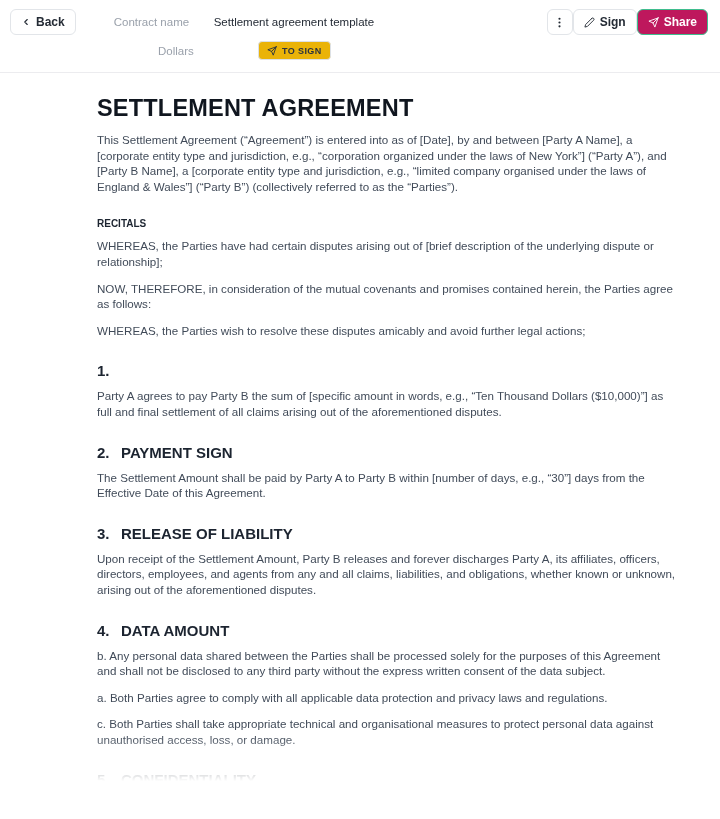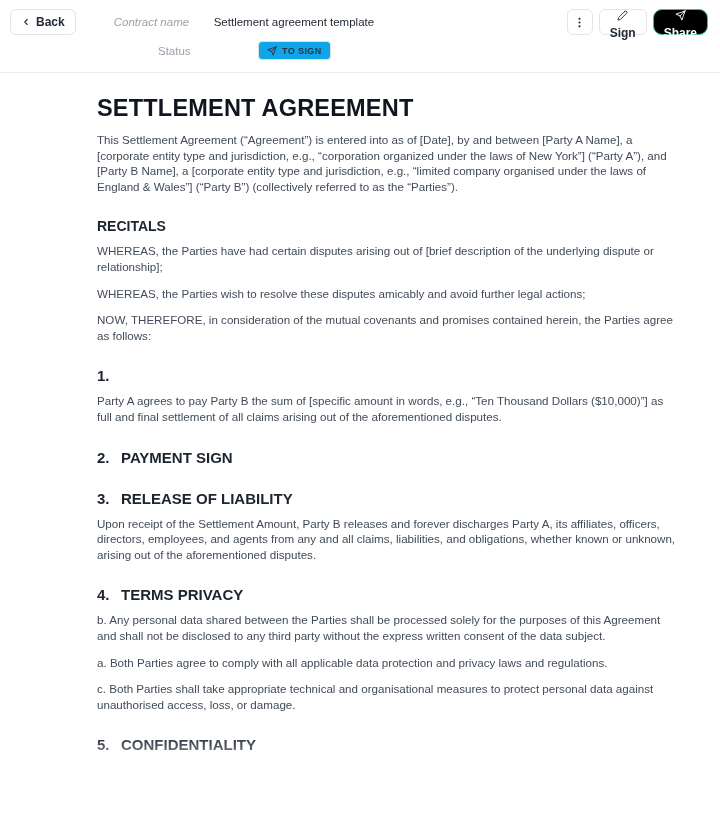--- a/index.html
+++ b/index.html
@@ -16,45 +16,45 @@
   header { padding: 9px 12px 12px 10px; border-bottom: 1px solid #ececef; background:#fff; }
   .row1 { display: flex; align-items: center; height: 26px; }
   .btn {
     display: inline-flex; align-items: center; gap: 5px;
     height: 26px; padding: 0 10px;
     background: #fff; border: 1px solid #e2e5e9; border-radius: 6px;
     font-family: Liberation Sans, sans-serif; font-size: 12px; font-weight: 600; color: #242b35;
     cursor: pointer; white-space: nowrap;
   }
   .btn.icon-only { width: 26px; padding: 0; justify-content: center; }
-  .btn.primary { background: #000000; border-color: #3fbd8e; color: #fff; border-radius: 9px; }
-  .ml6 { margin-left: 6px; flex-direction: column; }
+  .btn.primary { background: #be185d; border-color: #3fbd8e; color: #fff; }
+  .ml6 { margin-left: 0; }
   .field-label { font-size: 11.5px; color: #9aa1ab; }
-  .lbl-col { width: 100px; margin-left: 38px; flex: none; font-style: italic; }
+  .lbl-col { width: 100px; margin-left: 38px; flex: none; }
   .doc-name { font-size: 11.5px; color: #242b35; }
   .spacer { flex: 1; }
   .row2 { margin-top: 6px; padding-left: 148px; display: flex; align-items: center; }
   .row2 .field-label { width: 100px; flex: none; }
   .badge {
     display: inline-flex; align-items: center; gap: 5px;
     height: 19px; padding: 0 8px;
-    border: 1px solid #dde1e6; border-radius: 4px; background: #0ea5e9;
+    border: 1px solid #dde1e6; border-radius: 4px; background: #eab308;
     font-size: 9px; font-weight: 700; letter-spacing: 0.4px; color: #2a3340;
     cursor: pointer;
   }
   svg { display: block; }
 
   
   .doc { padding: 12px 44px 0 97px; }
   .doc h1 {
     margin: 10px 0 10px; font-size: 23.5px; font-weight: 700;
     letter-spacing: 0.2px; color: #10161f;
   }
   .doc p { margin: 0 0 11px; font-size: 11.6px; line-height: 15.6px; color: #414b59; }
-  .doc h2 { margin: 24px 0 9px; font-size: 14px; font-weight: 700; color: #1c2430; }
+  .doc h2 { margin: 24px 0 9px; font-size: 10px; font-weight: 700; color: #1c2430; }
   .sec-h {
     display: flex; margin: 24px 0 9px;
     font-size: 15px; font-weight: 700; color: #1c2430;
   }
   .sec-h .num { min-width: 24px; flex: none; }
   .misspelled {
     text-decoration-style: wavy;
     text-decoration-color: #e0524e; text-decoration-thickness: 1px;
     text-underline-offset: 2px;
     margin-top: 28px;
@@ -111,62 +111,63 @@
           <svg width="11" height="11" viewBox="0 0 24 24" fill="none" stroke="#ffffff" stroke-width="2" stroke-linecap="round" stroke-linejoin="round">
               <path d="M22 2L11 13"></path>
               <path d="M22 2l-7 20-4-9-9-4 20-7z"></path>
             </svg>
         </span>
         <span>Share</span>
       </button>
     </div>
 
     <div class="row2">
-      <span class="field-label">Status</span>
+      <span class="field-label">Dollars</span>
       <span class="badge">
         <span>
           <svg width="10" height="10" viewBox="0 0 24 24" fill="none" stroke="#2a3340" stroke-width="2.2" stroke-linecap="round" stroke-linejoin="round">
               <path d="M22 2L11 13"></path>
               <path d="M22 2l-7 20-4-9-9-4 20-7z"></path>
             </svg>
         </span>
         <span>TO SIGN</span>
       </span>
     </div>
   </header>
 
   <main class="doc">
     <h1>SETTLEMENT AGREEMENT</h1>
 
     <p><span>This Settlement Agreement (“Agreement”) is entered into as of [Date], by and between [Party A Name], a [corporate entity type and jurisdiction, e.g., “corporation </span><span class="misspelled">organized</span><span> under the laws of New York”] (“Party A”), and [Party B Name], a [corporate entity type and jurisdiction, e.g., “limited company organised under the laws of England &amp; Wales”] (“Party B”) (collectively referred to as the “Parties”).</span></p>
 
     <h2>RECITALS</h2>
     <p>WHEREAS, the Parties have had certain disputes arising out of [brief description of the underlying dispute or relationship];</p>
+    <p>NOW, THEREFORE, in consideration of the mutual covenants and promises contained herein, the Parties agree as follows:</p>
     <p>WHEREAS, the Parties wish to resolve these disputes amicably and avoid further legal actions;</p>
-    <p>NOW, THEREFORE, in consideration of the mutual covenants and promises contained herein, the Parties agree as follows:</p>
 
     <div class="sec-h">
       <span class="num">1.</span>
     </div>
     <p>Party A agrees to pay Party B the sum of [specific amount in words, e.g., “Ten Thousand Dollars ($10,000)”] as full and final settlement of all claims arising out of the aforementioned disputes.</p>
 
     <div class="sec-h">
       <span class="num">2.</span>
       <span>PAYMENT SIGN</span>
     </div>
+    <p>The Settlement Amount shall be paid by Party A to Party B within [number of days, e.g., “30”] days from the Effective Date of this Agreement.</p>
 
     <div class="sec-h">
       <span class="num">3.</span>
       <span>RELEASE OF LIABILITY</span>
     </div>
     <p>Upon receipt of the Settlement Amount, Party B releases and forever discharges Party A, its affiliates, officers, directors, employees, and agents from any and all claims, liabilities, and obligations, whether known or unknown, arising out of the aforementioned disputes.</p>
 
     <div class="sec-h">
       <span class="num">4.</span>
-      <span>TERMS PRIVACY</span>
+      <span>DATA AMOUNT</span>
     </div>
     <p>b. Any personal data shared between the Parties shall be processed solely for the purposes of this Agreement and shall not be disclosed to any third party without the express written consent of the data subject.</p>
     <p>a. Both Parties agree to comply with all applicable data protection and privacy laws and regulations.</p>
     <p>c. Both Parties shall take appropriate technical and organisational measures to protect personal data against unauthorised access, loss, or damage.</p>
 
     <div class="sec-h">
       <span class="num">5.</span>
       <span>CONFIDENTIALITY</span>
     </div>
 

